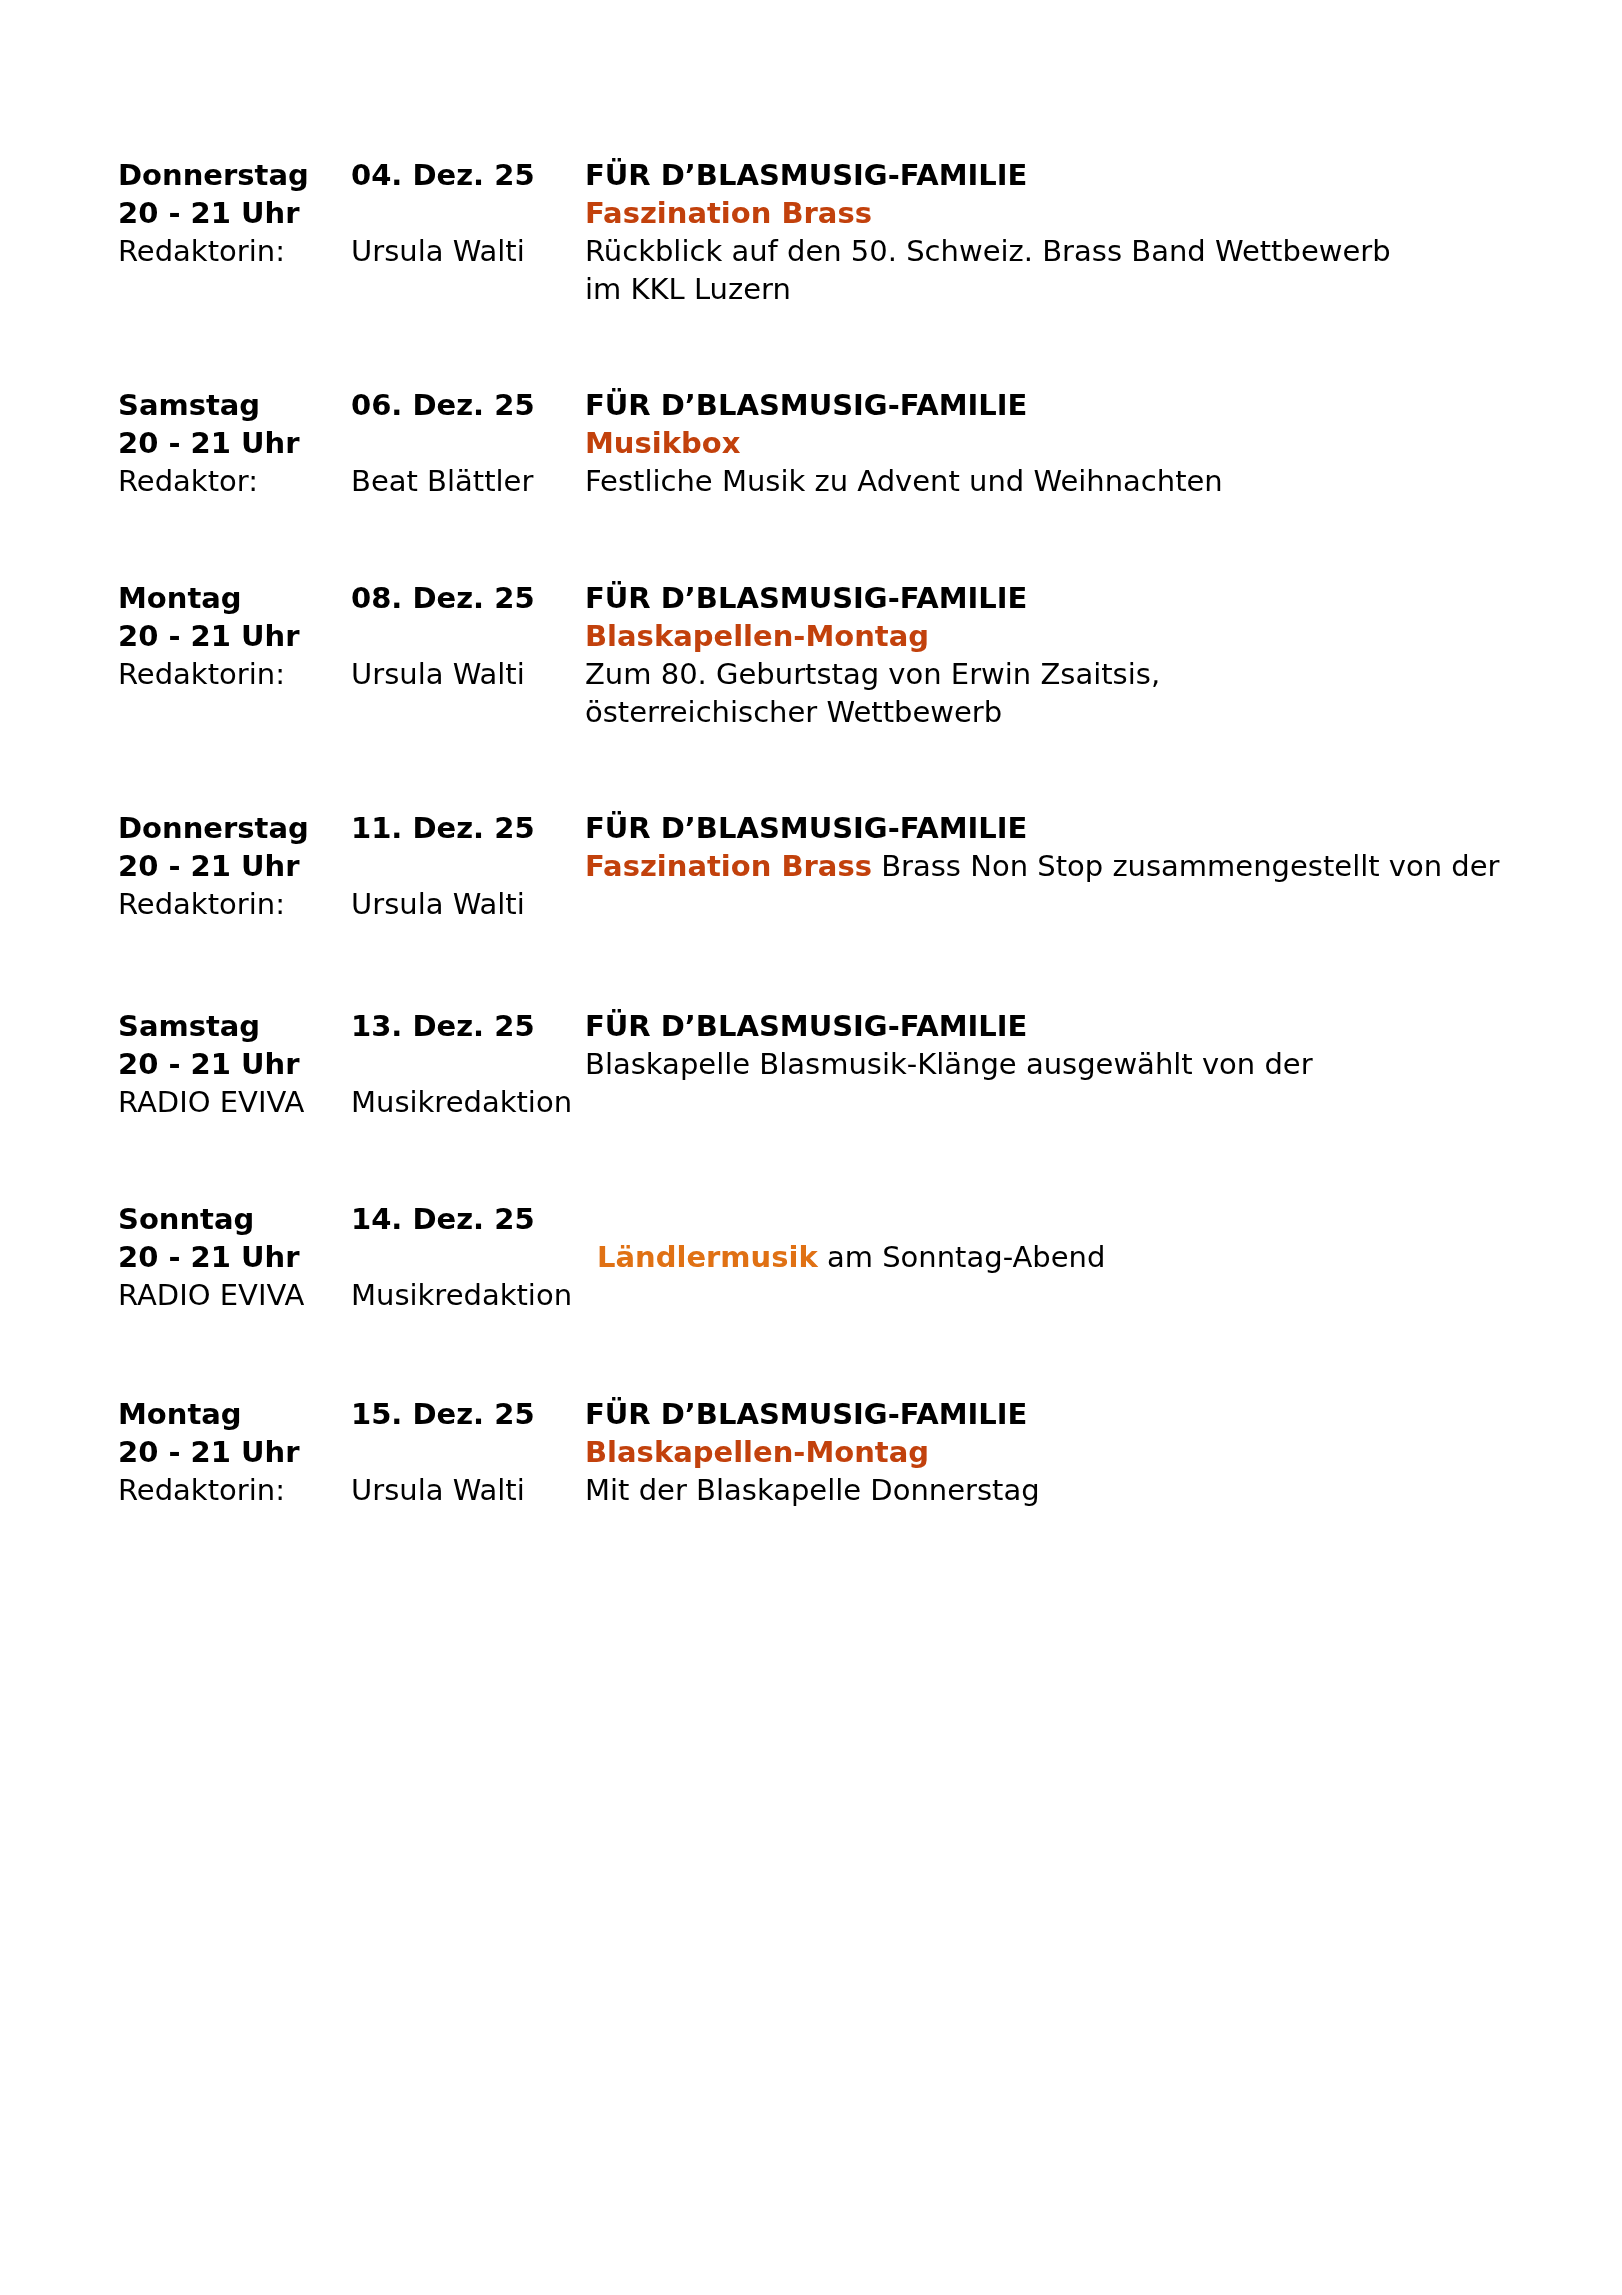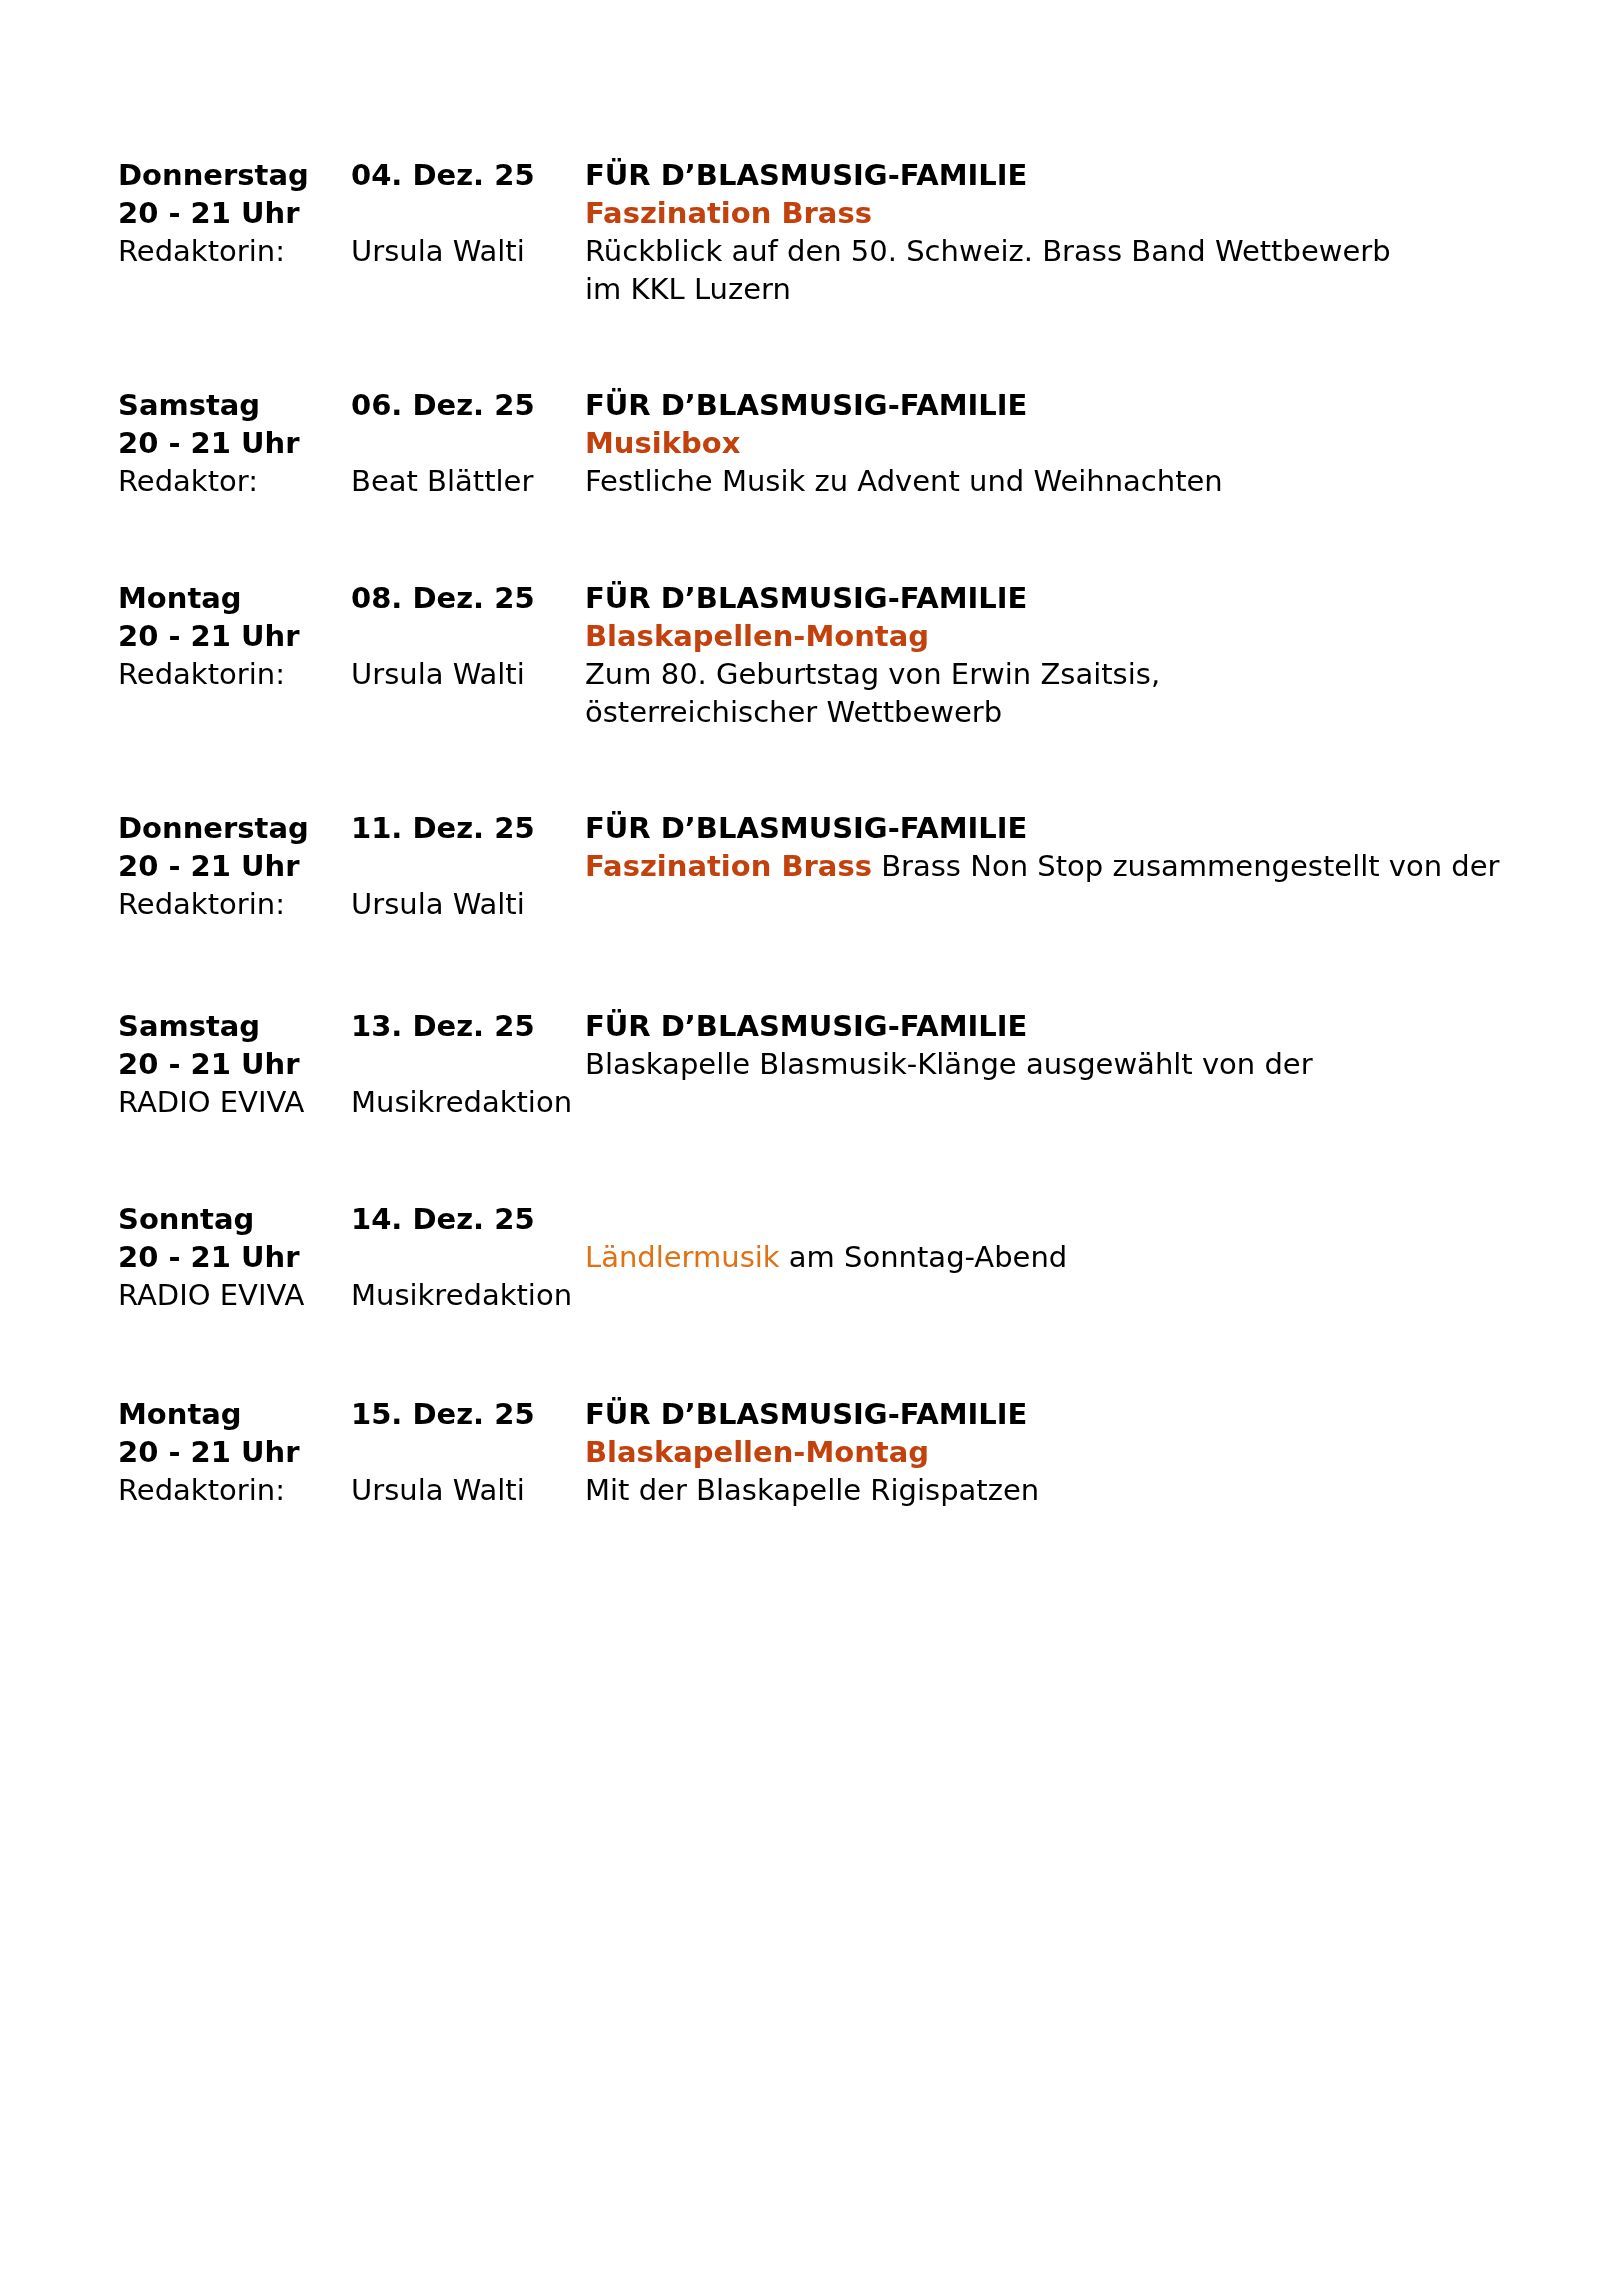--- a/index.html
+++ b/index.html
@@ -5,21 +5,21 @@
   html, body { margin: 0; padding: 0; background: #ffffff; }
   body { width: 1623px; height: 2295px; position: relative; overflow: hidden;
          font-family: "DejaVu Sans", sans-serif; color: #000; }
   .entry { position: absolute; left: 118px; width: 1440px; }
   .line { position: relative; height: 38px; line-height: 38px; font-size: 29px; white-space: nowrap; }
   .col1 { position: absolute; left: 0; }
   .col2 { position: absolute; left: 233px; }
   .col3 { position: absolute; left: 467px; }
   .b { font-weight: bold; }
   .green { color: #c2410c; font-weight: bold; }
-  .orange { color: #e07114; font-weight: normal; }
+  .orange { color: #e07114; font-weight: bold; margin-left: 12px; }
 </style>
 </head>
 <body>
 
 <div class="entry" style="top:156px;">
   <div class="line">
     <span class="col1 b">Donnerstag</span>
     <span class="col2 b">04. Dez. 25</span>
     <span class="col3 b">FÜR D’BLASMUSIG-FAMILIE</span>
   </div>
@@ -127,16 +127,16 @@
     <span class="col2 b">15. Dez. 25</span>
     <span class="col3 b">FÜR D’BLASMUSIG-FAMILIE</span>
   </div>
   <div class="line">
     <span class="col1 b">20 - 21 Uhr</span>
     <span class="col3"><span class="green">Blaskapellen-Montag</span><span></span></span>
   </div>
   <div class="line">
     <span class="col1">Redaktorin:</span>
     <span class="col2">Ursula Walti</span>
-    <span class="col3">Mit der Blaskapelle Rigispatzen</span>
+    <span class="col3">Mit der Blaskapelle Donnerstag</span>
   </div>
 </div>
 
 
 </body></html>

